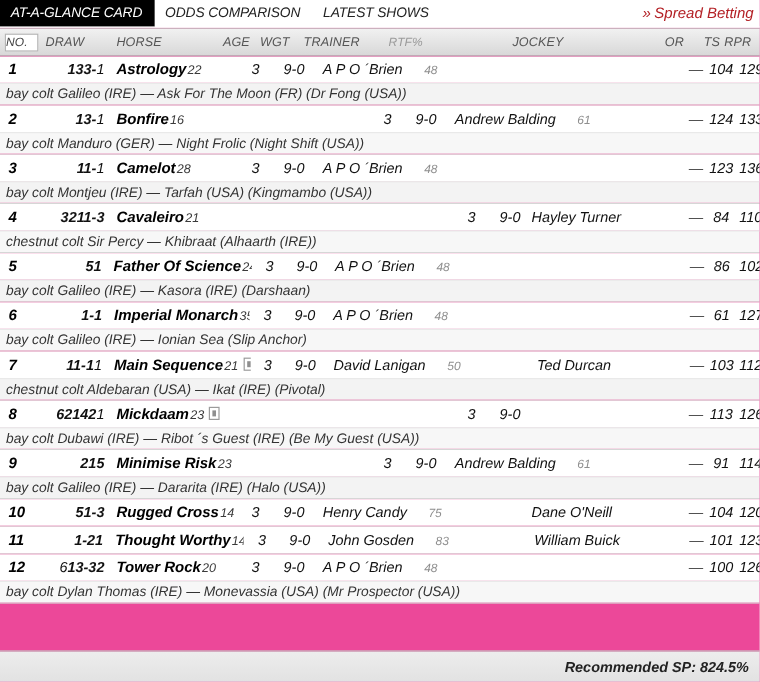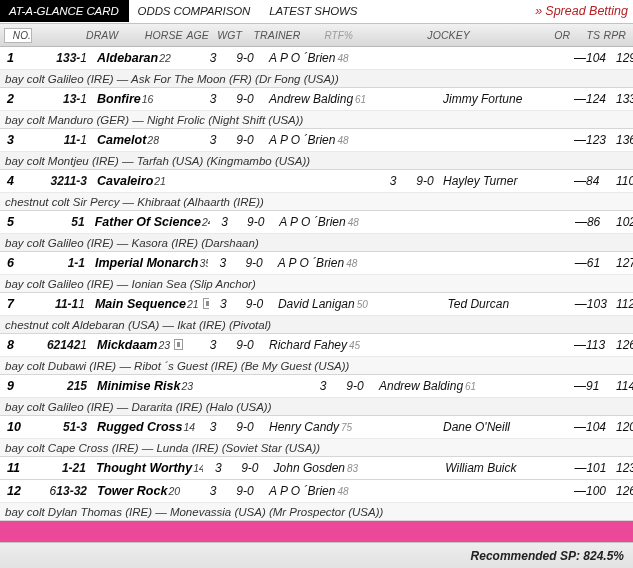--- a/index.html
+++ b/index.html
@@ -82,25 +82,25 @@
     letter-spacing: 0.1px;
     box-sizing: border-box;
   }
   .thead .cell { box-sizing: border-box; }
   .th-no {
     width: 28px;
     margin-left: 4px;
     background: #ffffff;
     border: 1px solid #b5b5b5;
     color: #444444;
-    text-align: right;
+    text-align: left;
     padding: 1px 0;
     font-size: 10px;
   }
-  .th-draw { width: 62px; padding-left: 6px; margin-left: 48px; }
+  .th-draw { width: 62px; padding-left: 6px; }
   .th-horse { flex: 1 1 auto; padding-left: 3px; }
   .th-age { width: 30px; text-align: center; }
   .th-wgt { width: 34px; text-align: center; }
   .th-trainer { width: 180px; padding-left: 7px; }
   .th-jockey { width: 110px; padding-left: 1px; }
   .th-or { width: 34px; text-align: right; }
   .th-ts { width: 30px; text-align: right; }
   .th-rpr { width: 33px; text-align: right; padding-right: 7px; }
   .rtf {
     color: #9a9a9a;
@@ -216,41 +216,41 @@
     padding-left: 7px;
     font-size: 12px;
     color: #111111;
     white-space: nowrap;
     overflow: hidden;
     box-sizing: border-box;
   }
   .c-trainer .pct {
     font-size: 10px;
     color: #8e8e8e;
-    margin-left: 2px;
+    margin-left: 18px;
   }
   .c-jockey {
     width: 110px;
     padding-left: 1px;
     font-size: 12px;
     color: #111111;
     white-space: nowrap;
     overflow: hidden;
     box-sizing: border-box;
   }
   .c-or {
     width: 34px;
     text-align: right;
     font-size: 12px;
     color: #111111;
     box-sizing: border-box;
   }
   .c-ts {
     width: 30px;
-    text-align: left;
+    text-align: center;
     font-size: 12px;
     color: #111111;
     box-sizing: border-box;
   }
   .c-rpr {
     width: 17px;
     text-align: right;
     padding-right: 7px;
     font-size: 12px;
     color: #111111;
@@ -306,40 +306,39 @@
     <div class="cell th-or">OR</div>
     <div class="cell th-ts">TS</div>
     <div class="cell th-rpr">RPR</div>
   </div>
 
   <div class="tbody" id="runners-body">
       <div class="runner">
         <div class="main-line">
           <div class="c-no">1</div>
           <div class="c-draw"><b>133-</b><span class="lite">1</span></div>
-          <div class="c-horse"><span class="hname">Aldebaran</span><span class="hdays">22</span></div>
+          <div class="c-horse"><span class="hname">Astrology</span><span class="hdays">22</span></div>
           <div class="c-age">3</div>
           <div class="c-wgt">9-0</div>
           <div class="c-trainer"><span>A P O ´Brien</span><span class="pct">48</span></div>
           <div class="c-jockey"></div>
           <div class="c-or">—</div>
           <div class="c-ts">104</div>
           <div class="c-rpr">129</div>
         </div>
         <div class="ped-line">bay colt Galileo (IRE) — Ask For The Moon (FR) (Dr Fong (USA))</div>
       </div>
       <div class="runner alt">
         <div class="main-line">
           <div class="c-no">2</div>
           <div class="c-draw"><b>13-</b><span class="lite">1</span></div>
           <div class="c-horse"><span class="hname">Bonfire</span><span class="hdays">16</span></div>
           <div class="c-age">3</div>
           <div class="c-wgt">9-0</div>
           <div class="c-trainer"><span>Andrew Balding</span><span class="pct">61</span></div>
-          <div class="c-jockey"><span>Jimmy Fortune</span></div>
           <div class="c-or">—</div>
           <div class="c-ts">124</div>
           <div class="c-rpr">133</div>
         </div>
         <div class="ped-line">bay colt Manduro (GER) — Night Frolic (Night Shift (USA))</div>
       </div>
       <div class="runner">
         <div class="main-line">
           <div class="c-no">3</div>
           <div class="c-draw"><b>11-</b><span class="lite">1</span></div>
@@ -413,21 +412,20 @@
         </div>
         <div class="ped-line">chestnut colt Aldebaran (USA) — Ikat (IRE) (Pivotal)</div>
       </div>
       <div class="runner alt">
         <div class="main-line">
           <div class="c-no">8</div>
           <div class="c-draw"><b>62142</b><span class="lite">1</span></div>
           <div class="c-horse"><span class="hname">Mickdaam</span><span class="hdays">23</span><span class="hbadge"></span></div>
           <div class="c-age">3</div>
           <div class="c-wgt">9-0</div>
-          <div class="c-trainer"><span>Richard Fahey</span><span class="pct">45</span></div>
           <div class="c-jockey"></div>
           <div class="c-or">—</div>
           <div class="c-ts">113</div>
           <div class="c-rpr">126</div>
         </div>
         <div class="ped-line">bay colt Dubawi (IRE) — Ribot ´s Guest (IRE) (Be My Guest (USA))</div>
       </div>
       <div class="runner">
         <div class="main-line">
           <div class="c-no">9</div>
@@ -448,21 +446,20 @@
           <div class="c-draw"><b>51-3</b></div>
           <div class="c-horse"><span class="hname">Rugged Cross</span><span class="hdays">14</span></div>
           <div class="c-age">3</div>
           <div class="c-wgt">9-0</div>
           <div class="c-trainer"><span>Henry Candy</span><span class="pct">75</span></div>
           <div class="c-jockey"><span>Dane O'Neill</span></div>
           <div class="c-or">—</div>
           <div class="c-ts">104</div>
           <div class="c-rpr">120</div>
         </div>
-        <div class="ped-line">bay colt Cape Cross (IRE) — Lunda (IRE) (Soviet Star (USA))</div>
       </div>
       <div class="runner">
         <div class="main-line">
           <div class="c-no">11</div>
           <div class="c-draw"><b>1-21</b></div>
           <div class="c-horse"><span class="hname">Thought Worthy</span><span class="hdays">14</span></div>
           <div class="c-age">3</div>
           <div class="c-wgt">9-0</div>
           <div class="c-trainer"><span>John Gosden</span><span class="pct">83</span></div>
           <div class="c-jockey"><span>William Buick</span></div>

